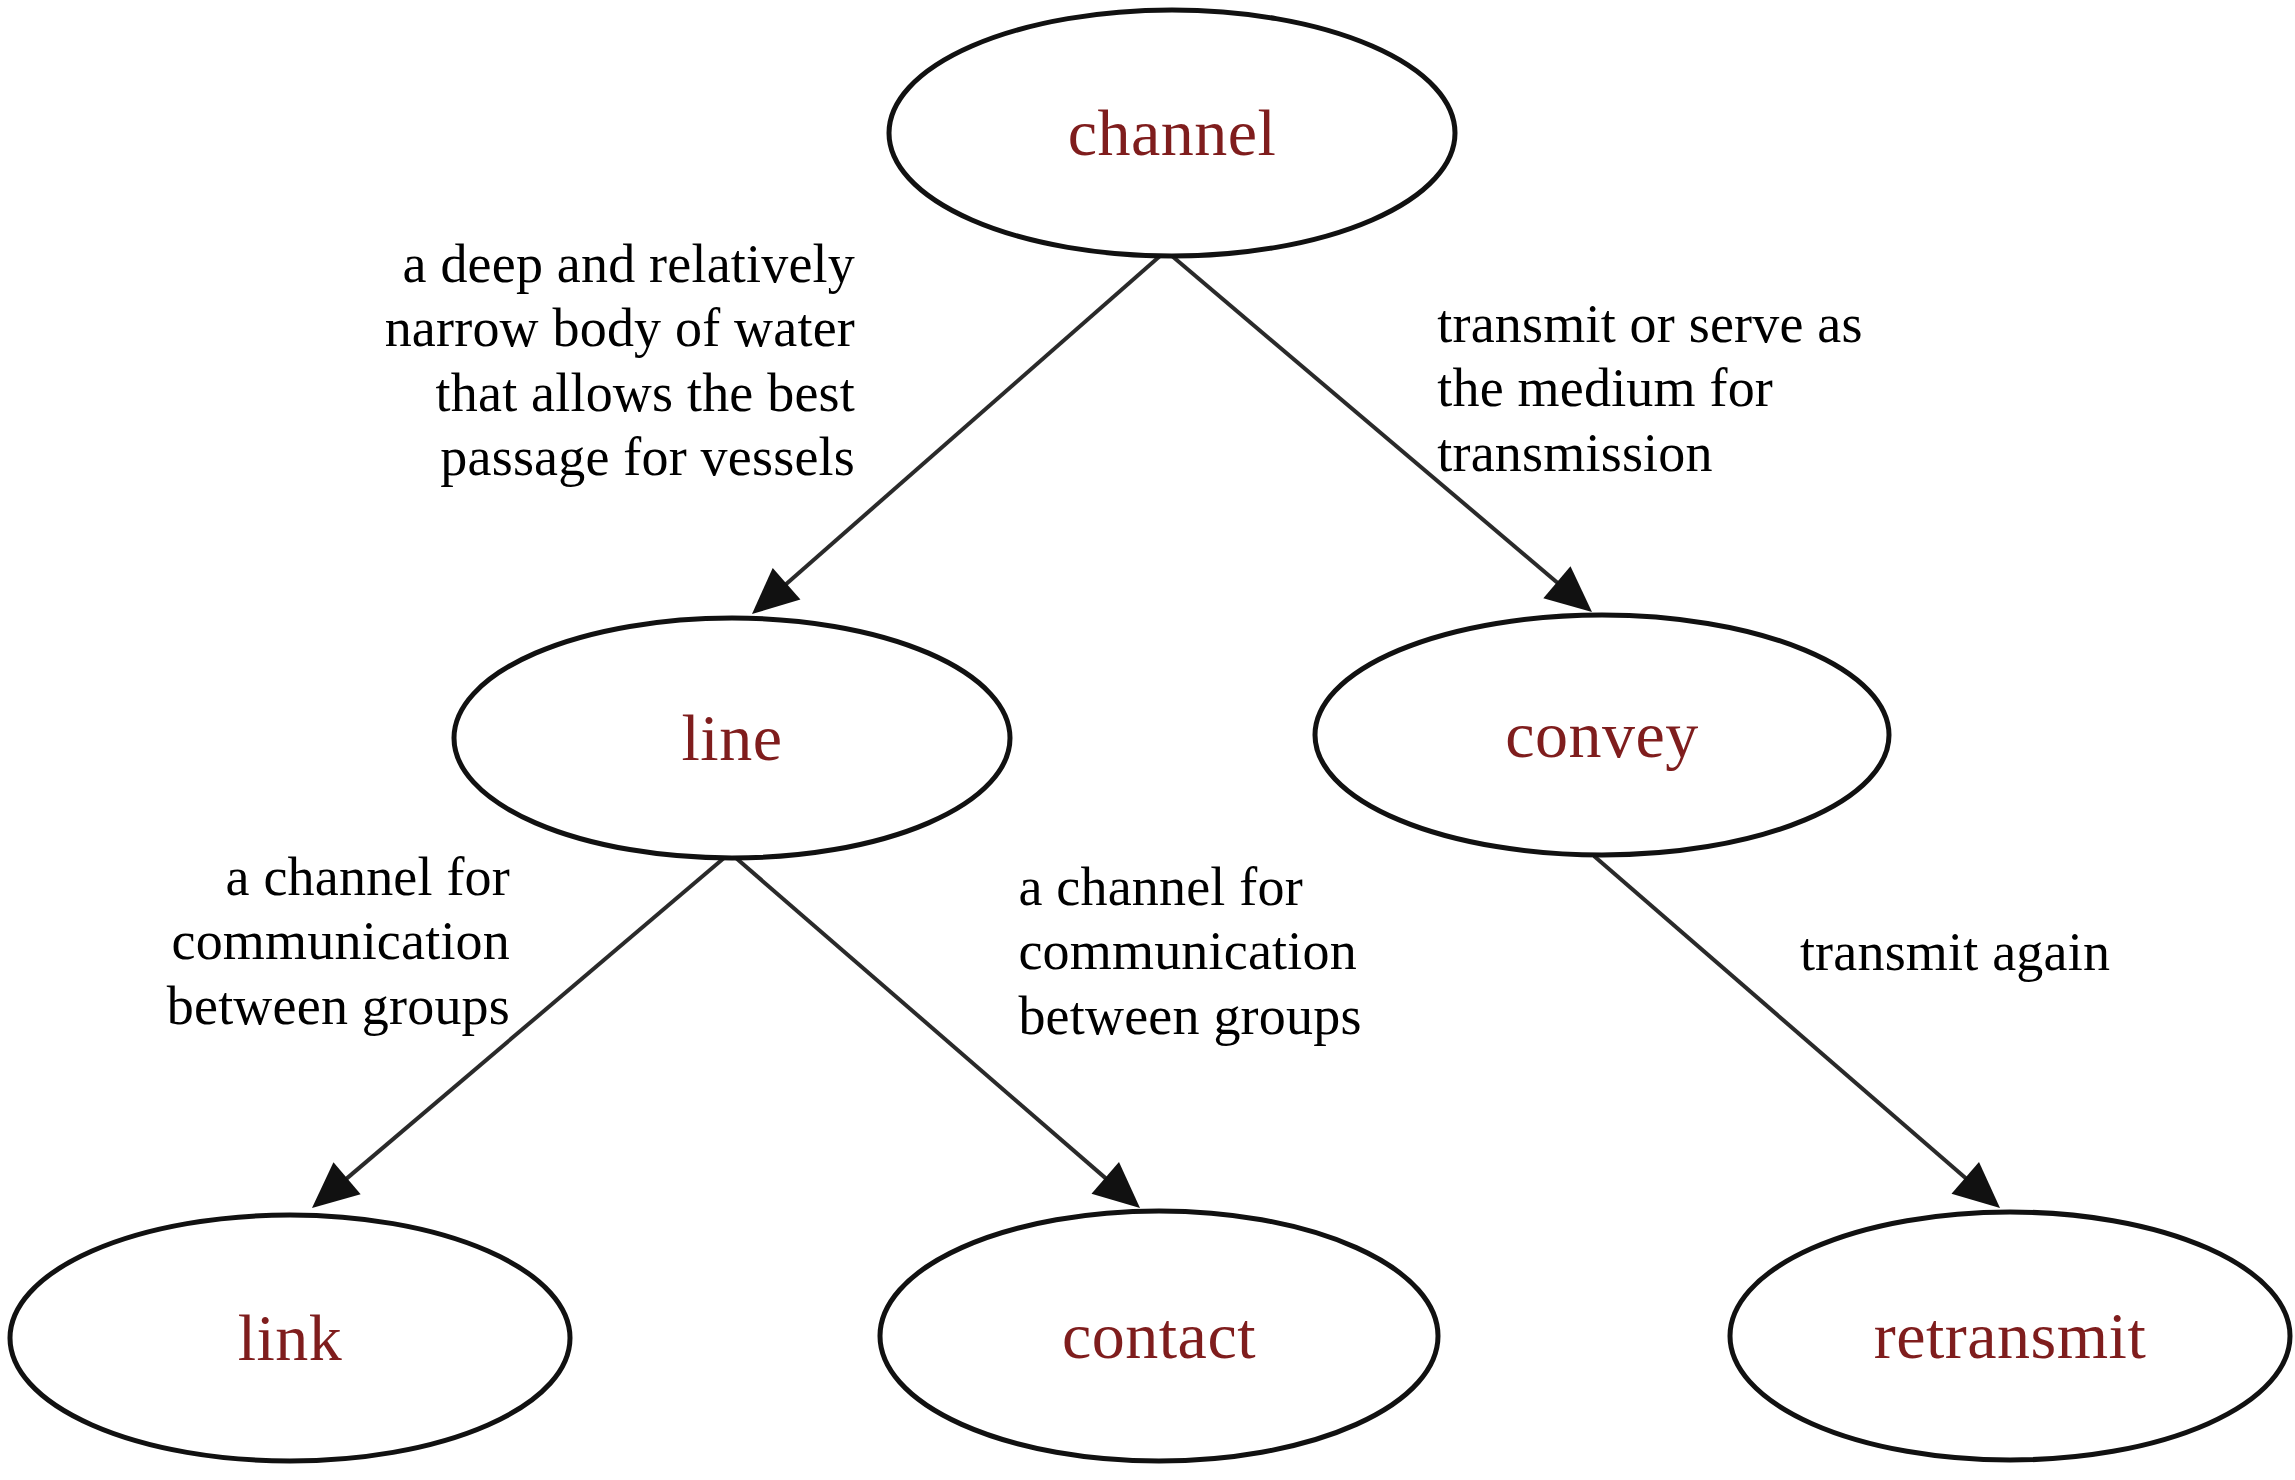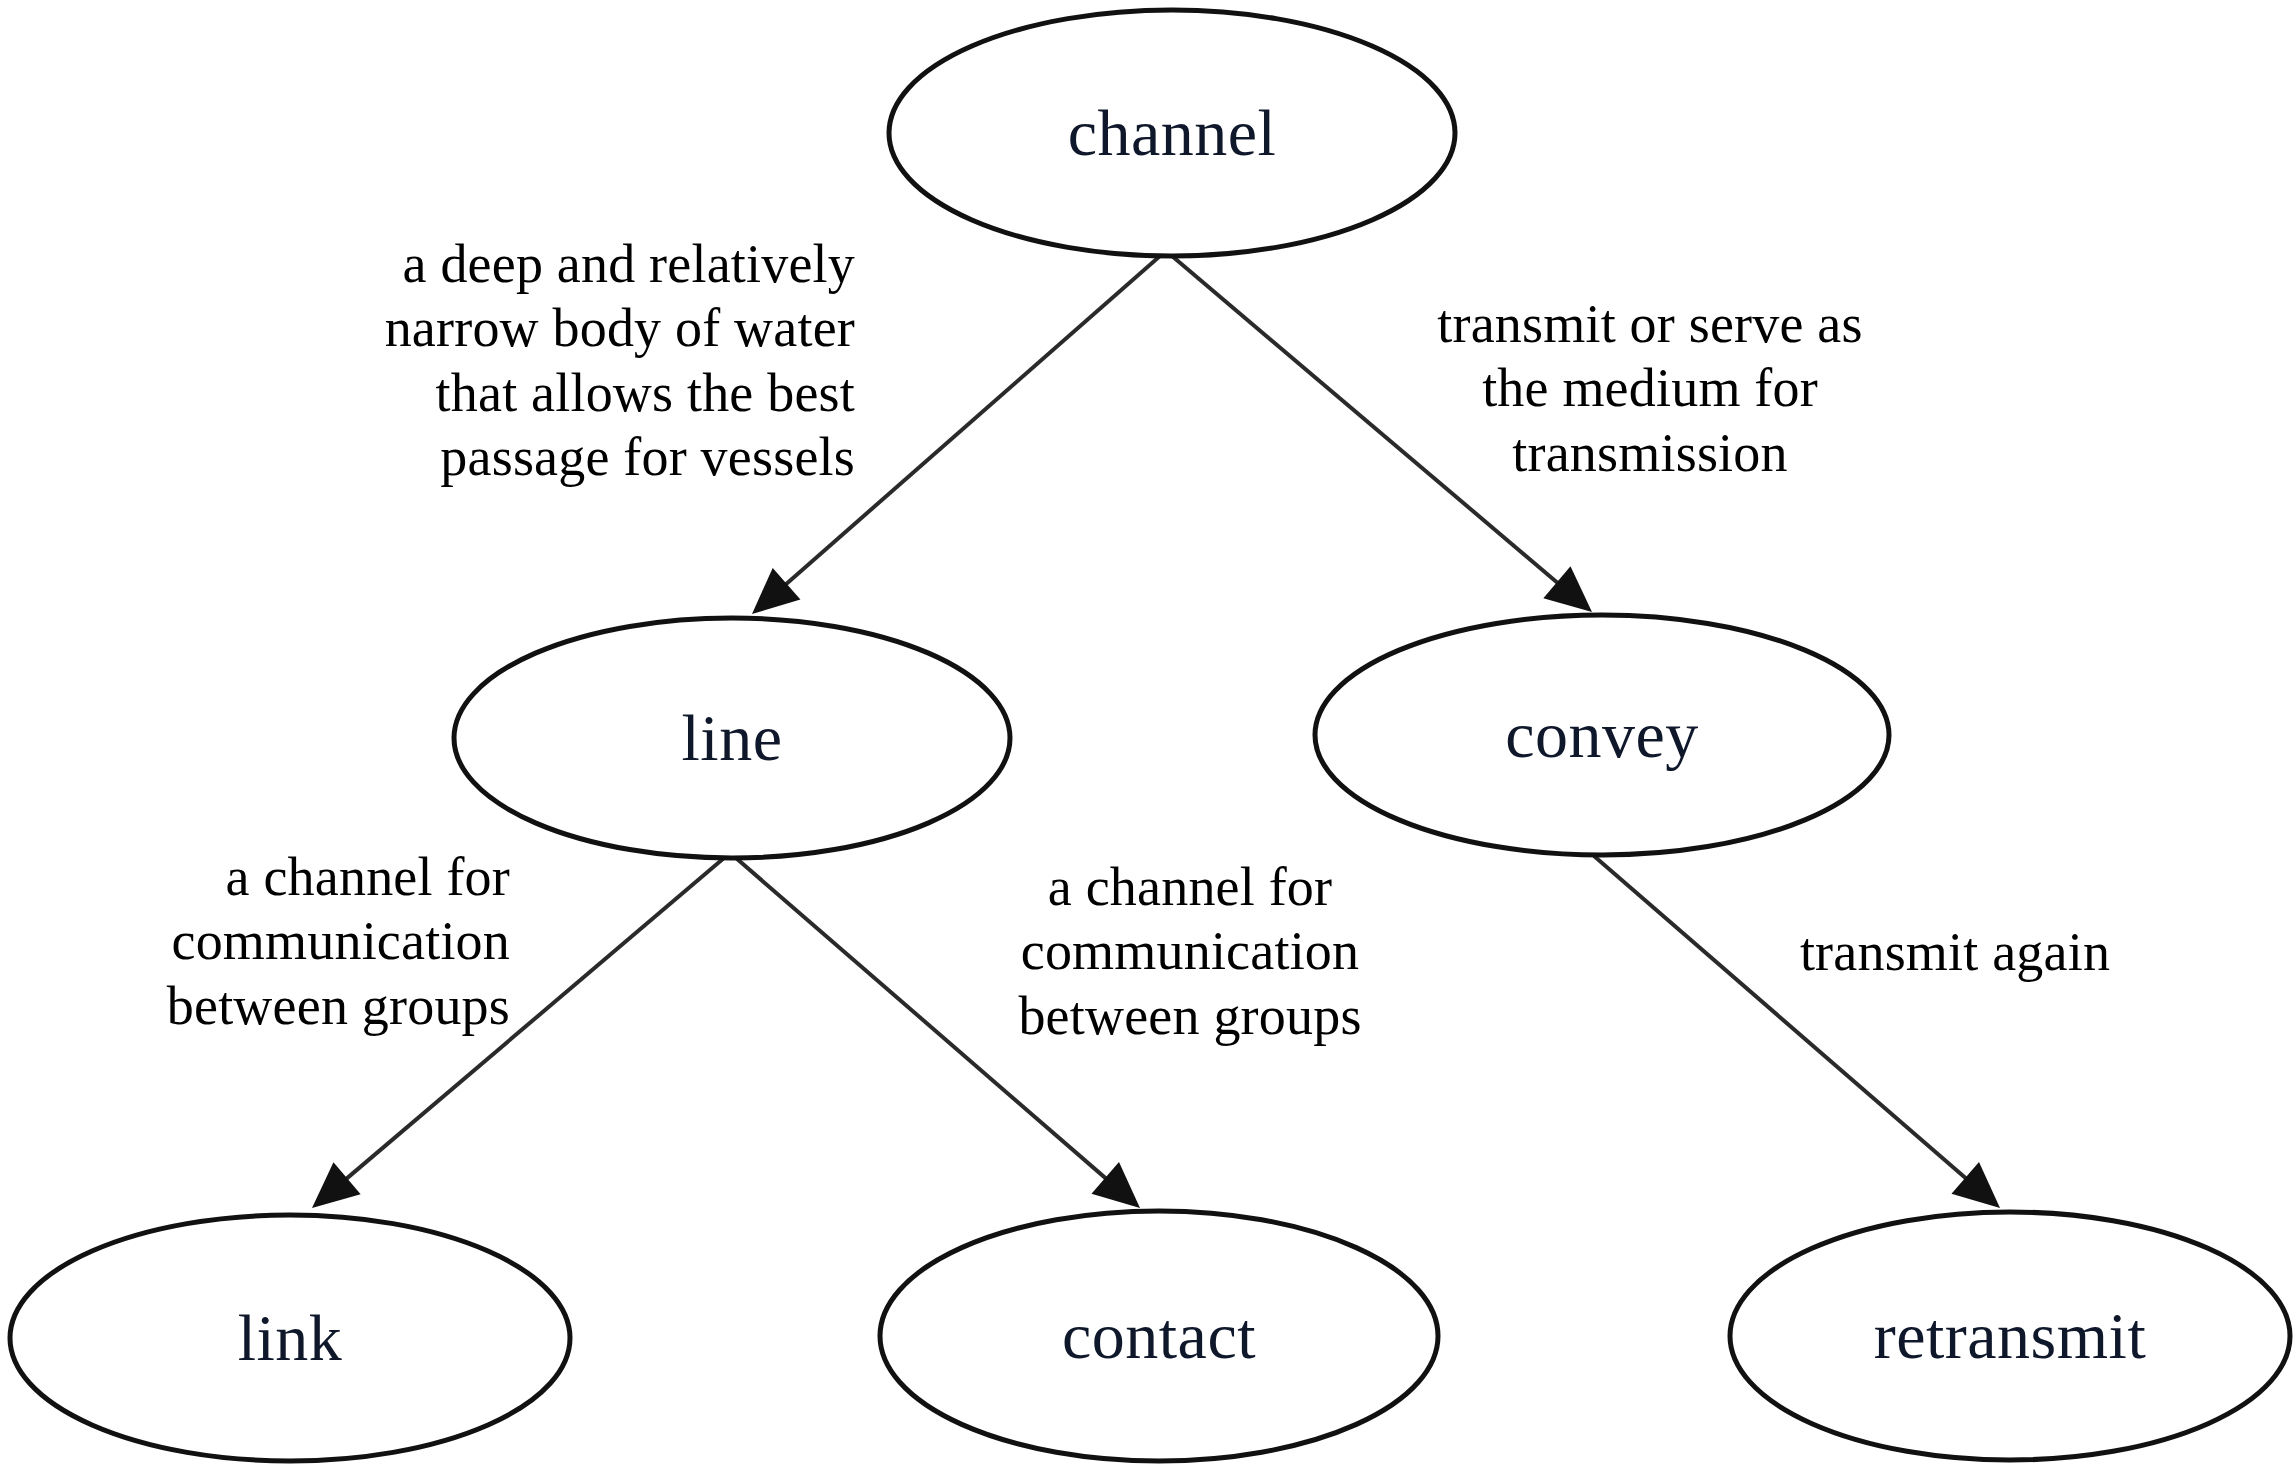--- a/index.html
+++ b/index.html
@@ -37,36 +37,36 @@
   }
   .arrow-head {
     fill: #111111;
     stroke: none;
   }
   .node-label {
     position: absolute;
     transform: translate(-50%, -50%);
     font-family: "Liberation Serif", "DejaVu Serif", serif;
     font-size: 66px;
-    color: #0f172a;
+    color: #7f1d1d;
     white-space: nowrap;
     letter-spacing: 0.5px;
     text-align: center;
   }
   .edge-label {
     position: absolute;
     font-family: "Liberation Serif", "DejaVu Serif", serif;
     font-size: 54px;
     line-height: 1.19;
     color: #000000;
     white-space: pre;
     letter-spacing: 0.2px;
   }
   .edge-label.align-right  { text-align: right;  transform: translate(-100%, 0); }
-  .edge-label.align-center { text-align: center; transform: translate(-50%, 0); }
+  .edge-label.align-center { transform: translate(-50%, 0); }
 </style>
 </head>
 <body>
 
 <div id="diagram-root">
 
   <svg id="graph-svg" viewBox="0 0 2295 1480" preserveAspectRatio="none" aria-hidden="true">
     <g id="edges-layer">
         <line class="edge-line" x1="1160" y1="256" x2="780.5631927679941" y2="588.9371985025934"></line>
         <polygon class="arrow-head" points="752,614 772.7260009442682,567.8758969208268 800.4269920729807,599.4457415591362"></polygon>

